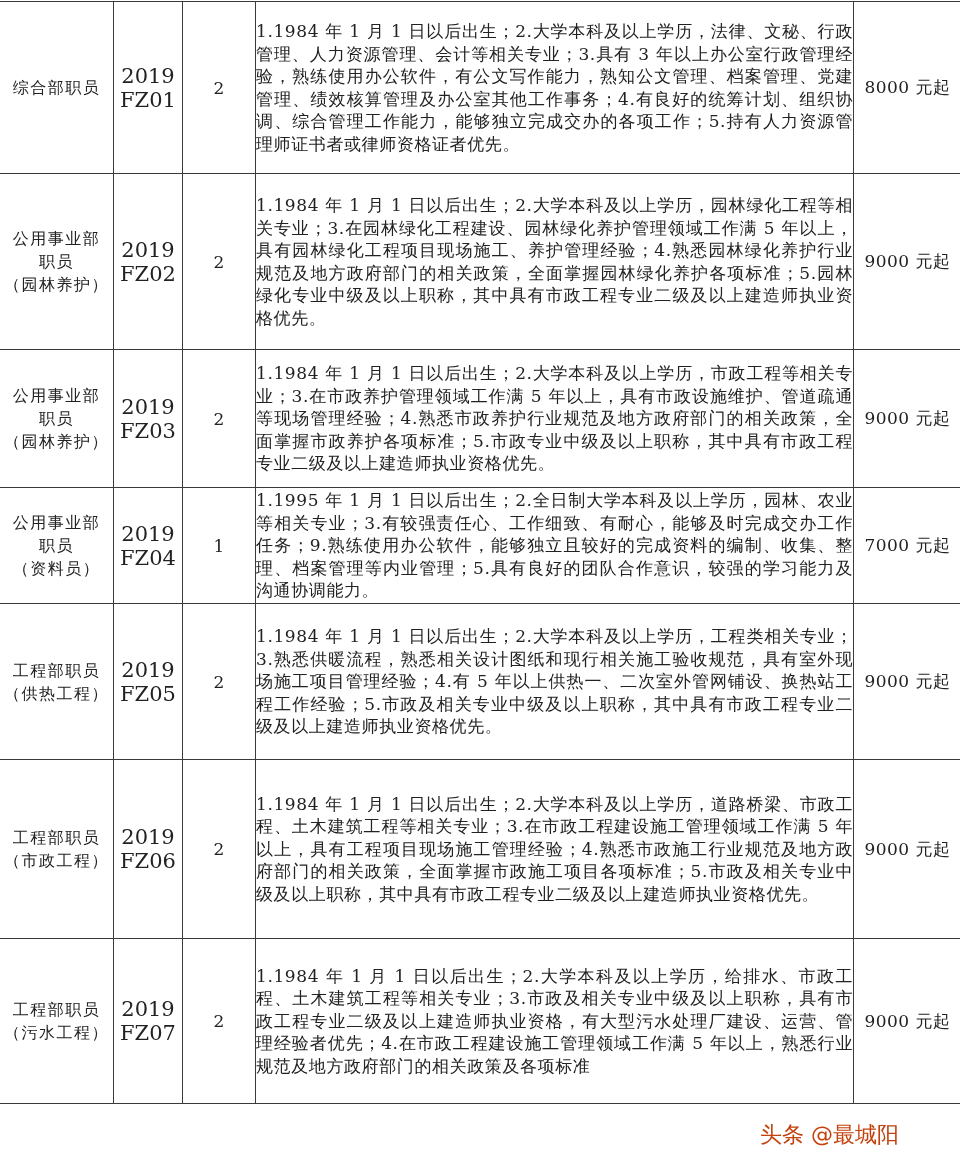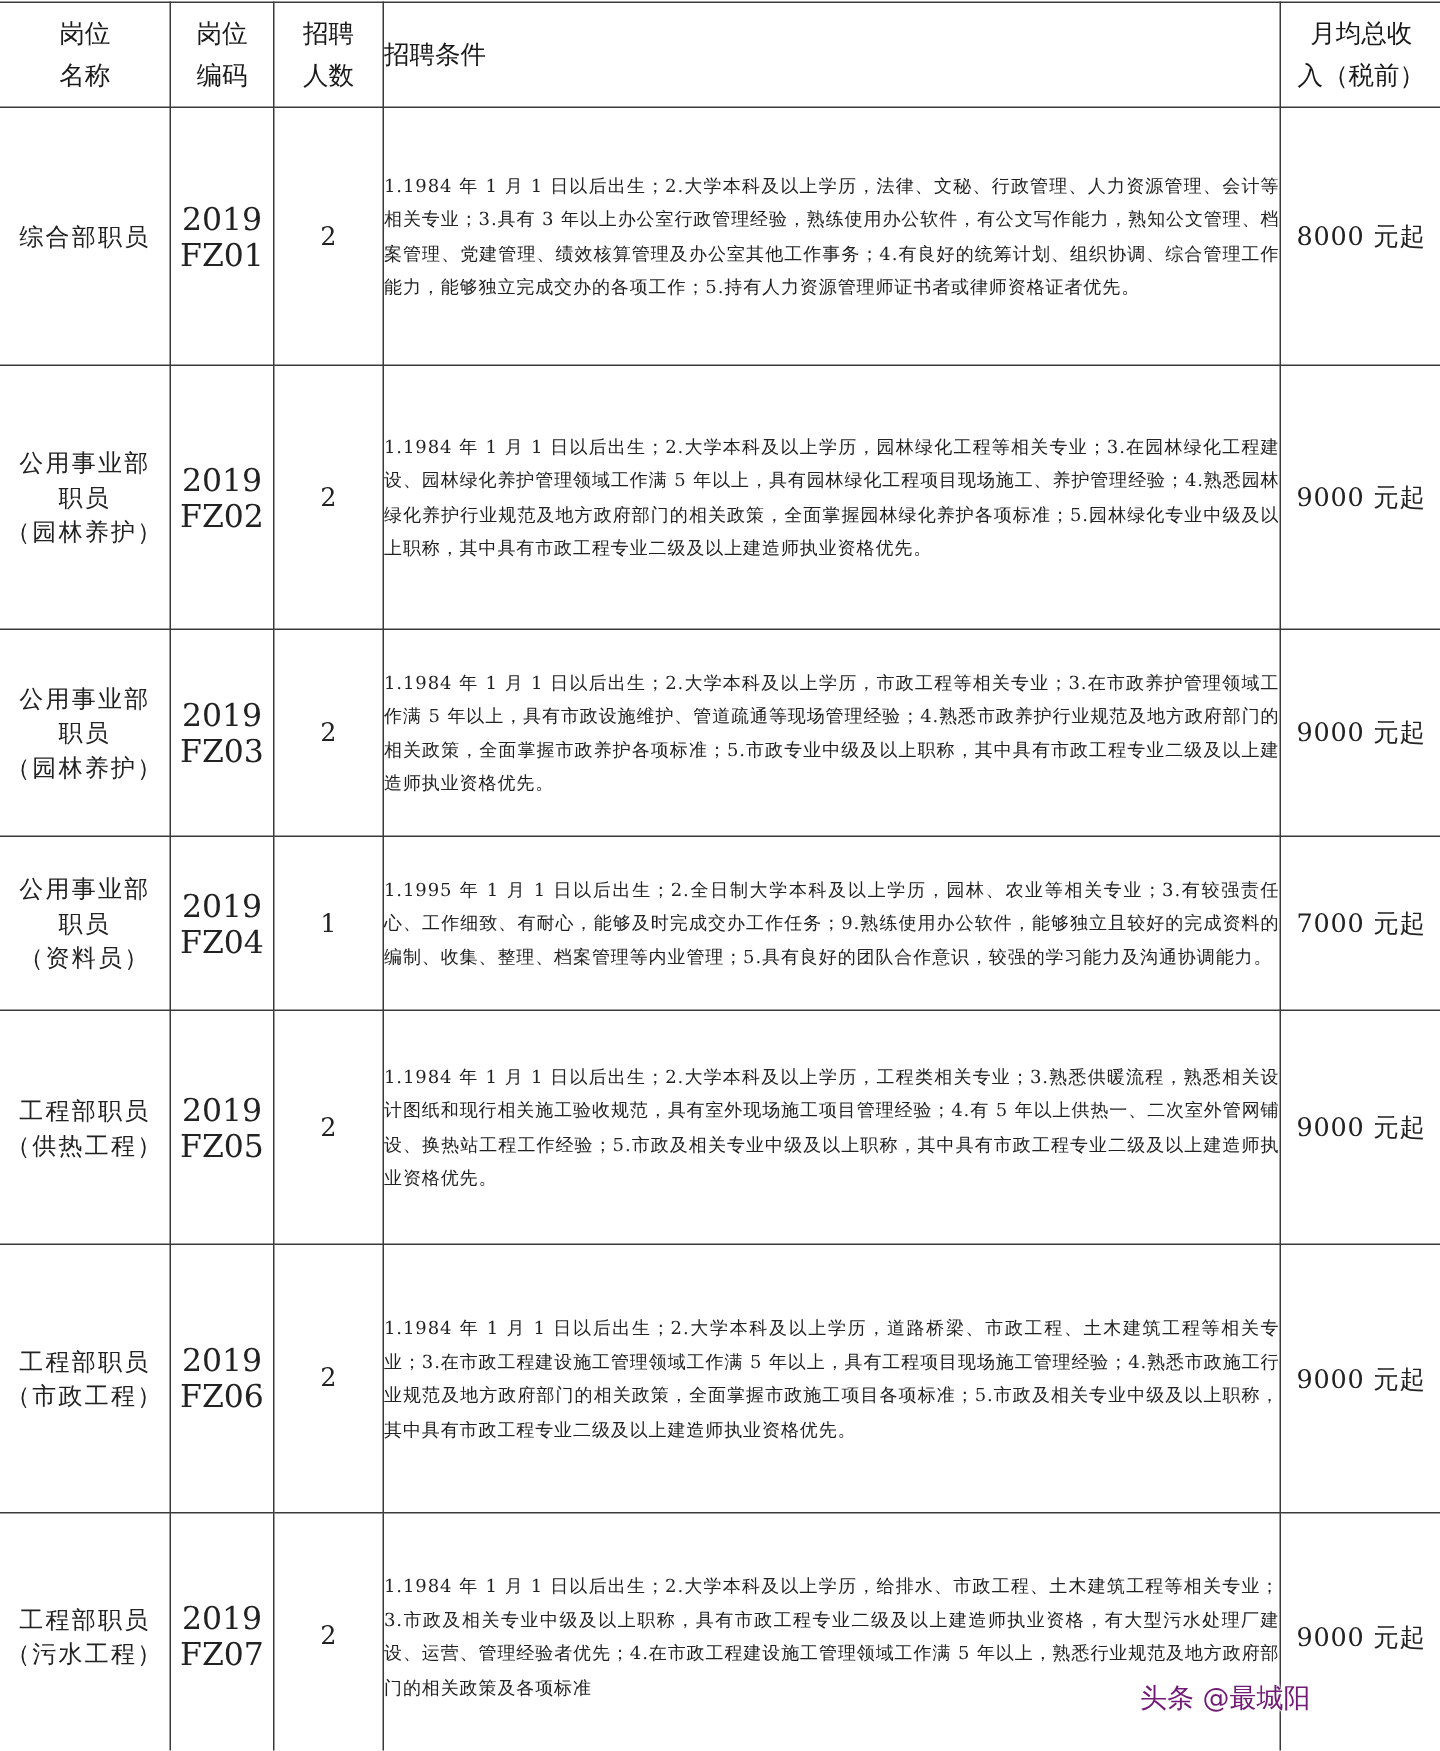--- a/index.html
+++ b/index.html
@@ -7,50 +7,39 @@
          font-family: "DejaVu Serif", "Liberation Serif", serif; color: #222; }
   table.recruit { position: absolute; left: -1px; top: 1px; border-collapse: collapse;
          table-layout: fixed; width: 962px; }
   table.recruit td, table.recruit th { border: 1.5px solid #3a3a3a; padding: 0; vertical-align: middle; }
   th { font-family: "DejaVu Sans", "Liberation Sans", sans-serif; font-weight: normal;
        font-size: 17px; line-height: 28px; color: #1a1a1a; text-align: center; }
   th.cond { text-align: left; padding-left: 262px; }
   td.name { text-align: center; font-size: 16px; line-height: 23px; letter-spacing: 1.5px; }
   td.code { text-align: center; font-size: 21px; line-height: 24px; }
   td.count { text-align: center; font-size: 17px; }
-  td.req { font-size: 12px; line-height: 22.5px; padding: 0 8px 0 10px; letter-spacing: 0.6px;
+  td.req { font-size: 17px; line-height: 22.5px; padding: 0 8px 0 10px; letter-spacing: 0.6px;
            text-align: justify; }
   td.pay { text-align: center; font-size: 17px; letter-spacing: 0.5px; }
   .watermark { position: absolute; left: 760px; top: 1120px; font-family: "DejaVu Sans", sans-serif;
-     font-size: 18px; color: #701a75; text-shadow: 0 0 2px #fff, 0 0 3px #fff, 1px 1px 0 #fff, -1px -1px 0 #fff;
+     font-size: 22px; color: #c2410c; text-shadow: 0 0 2px #fff, 0 0 3px #fff, 1px 1px 0 #fff, -1px -1px 0 #fff;
      letter-spacing: 0px; white-space: nowrap; }
 </style>
 </head>
 <body>
 
 <table class="recruit">
   <colgroup>
     <col style="width:114px">
       <col style="width:69px">
       <col style="width:73px">
       <col style="width:598px">
       <col style="width:108px">
   </colgroup>
   <tbody>
-      <tr style="height:70px">
-    <th style="white-space:pre-line">岗位
-名称</th>
-    <th style="white-space:pre-line">岗位
-编码</th>
-    <th style="white-space:pre-line">招聘
-人数</th>
-    <th class="cond">招聘条件</th>
-    <th style="white-space:pre-line">月均总收
-入（税前）</th>
-  </tr>
 
   <tr style="height:172px">
     <td class="name" style="white-space:pre-line">综合部职员</td>
     <td class="code" style="white-space:pre-line">2019
 FZ01</td>
     <td class="count">2</td>
     <td class="req">1.1984 年 1 月 1 日以后出生；2.大学本科及以上学历，法律、文秘、行政管理、人力资源管理、会计等相关专业；3.具有 3 年以上办公室行政管理经验，熟练使用办公软件，有公文写作能力，熟知公文管理、档案管理、党建管理、绩效核算管理及办公室其他工作事务；4.有良好的统筹计划、组织协调、综合管理工作能力，能够独立完成交办的各项工作；5.持有人力资源管理师证书者或律师资格证者优先。</td>
     <td class="pay">8000 元起</td>
   </tr>
 

